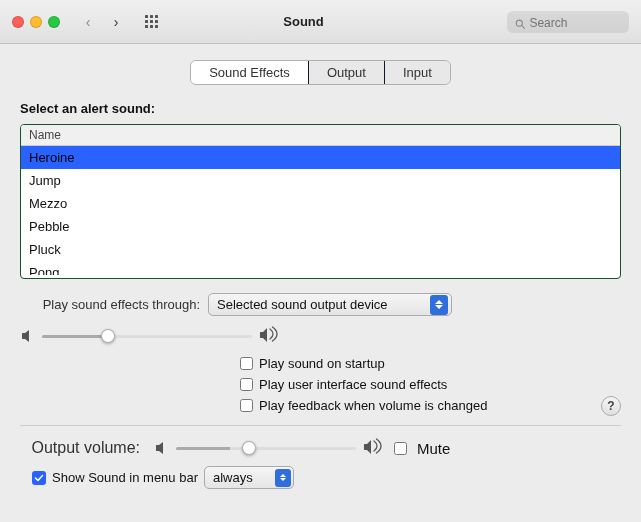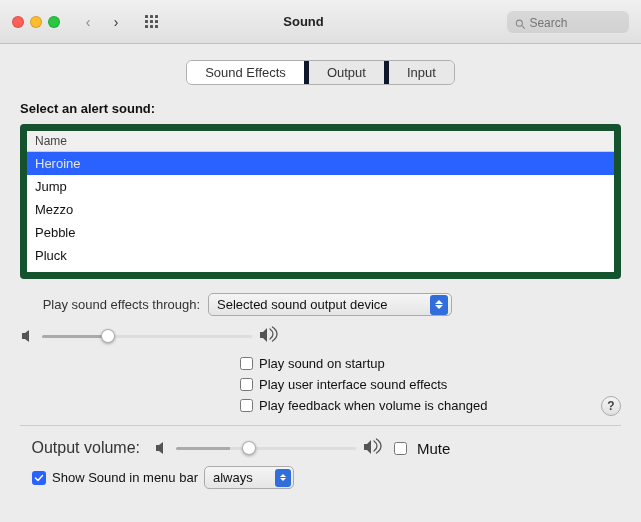--- a/index.html
+++ b/index.html
@@ -110,39 +110,39 @@
       border: 1px solid #b0b0b0;
       border-radius: 6px;
       overflow: hidden;
       background: #e8e8e8;
     }
     .tab {
       padding: 4px 18px;
       font-size: 13px;
       color: #333;
       cursor: pointer;
-      border-right: 5px solid #0f172a;
+      border-right: 1px solid #0f172a;
       background: #e8e8e8;
     }
     .tab:last-child { border-right: none; }
     .tab.active {
       background: #fff;
       font-weight: 500;
     }
 
     
     .section-title {
       font-size: 13px;
       font-weight: 600;
       color: #111;
       margin-bottom: 8px;
     }
 
     .sound-list-container {
-      border: 7px solid #14532d;
+      border: 1px solid #14532d;
       border-radius: 4px;
       background: #fff;
       height: 155px;
       overflow: hidden;
       position: relative;
     }
     .sound-list-header {
       background: #f0f0f0;
       border-bottom: 1px solid #ccc;
       padding: 3px 8px;
@@ -161,21 +161,21 @@
       border-radius: 4px;
     }
     .sound-item {
       padding: 4px 8px;
       font-size: 13px;
       color: #111;
       cursor: pointer;
     }
     .sound-item.selected {
       background: #2962ff;
-      color: #e5e5e5;
+      color: #000000;
     }
 
     
     .controls {
       margin-top: 14px;
     }
     .control-row {
       display: flex;
       align-items: center;
       margin-bottom: 10px;

